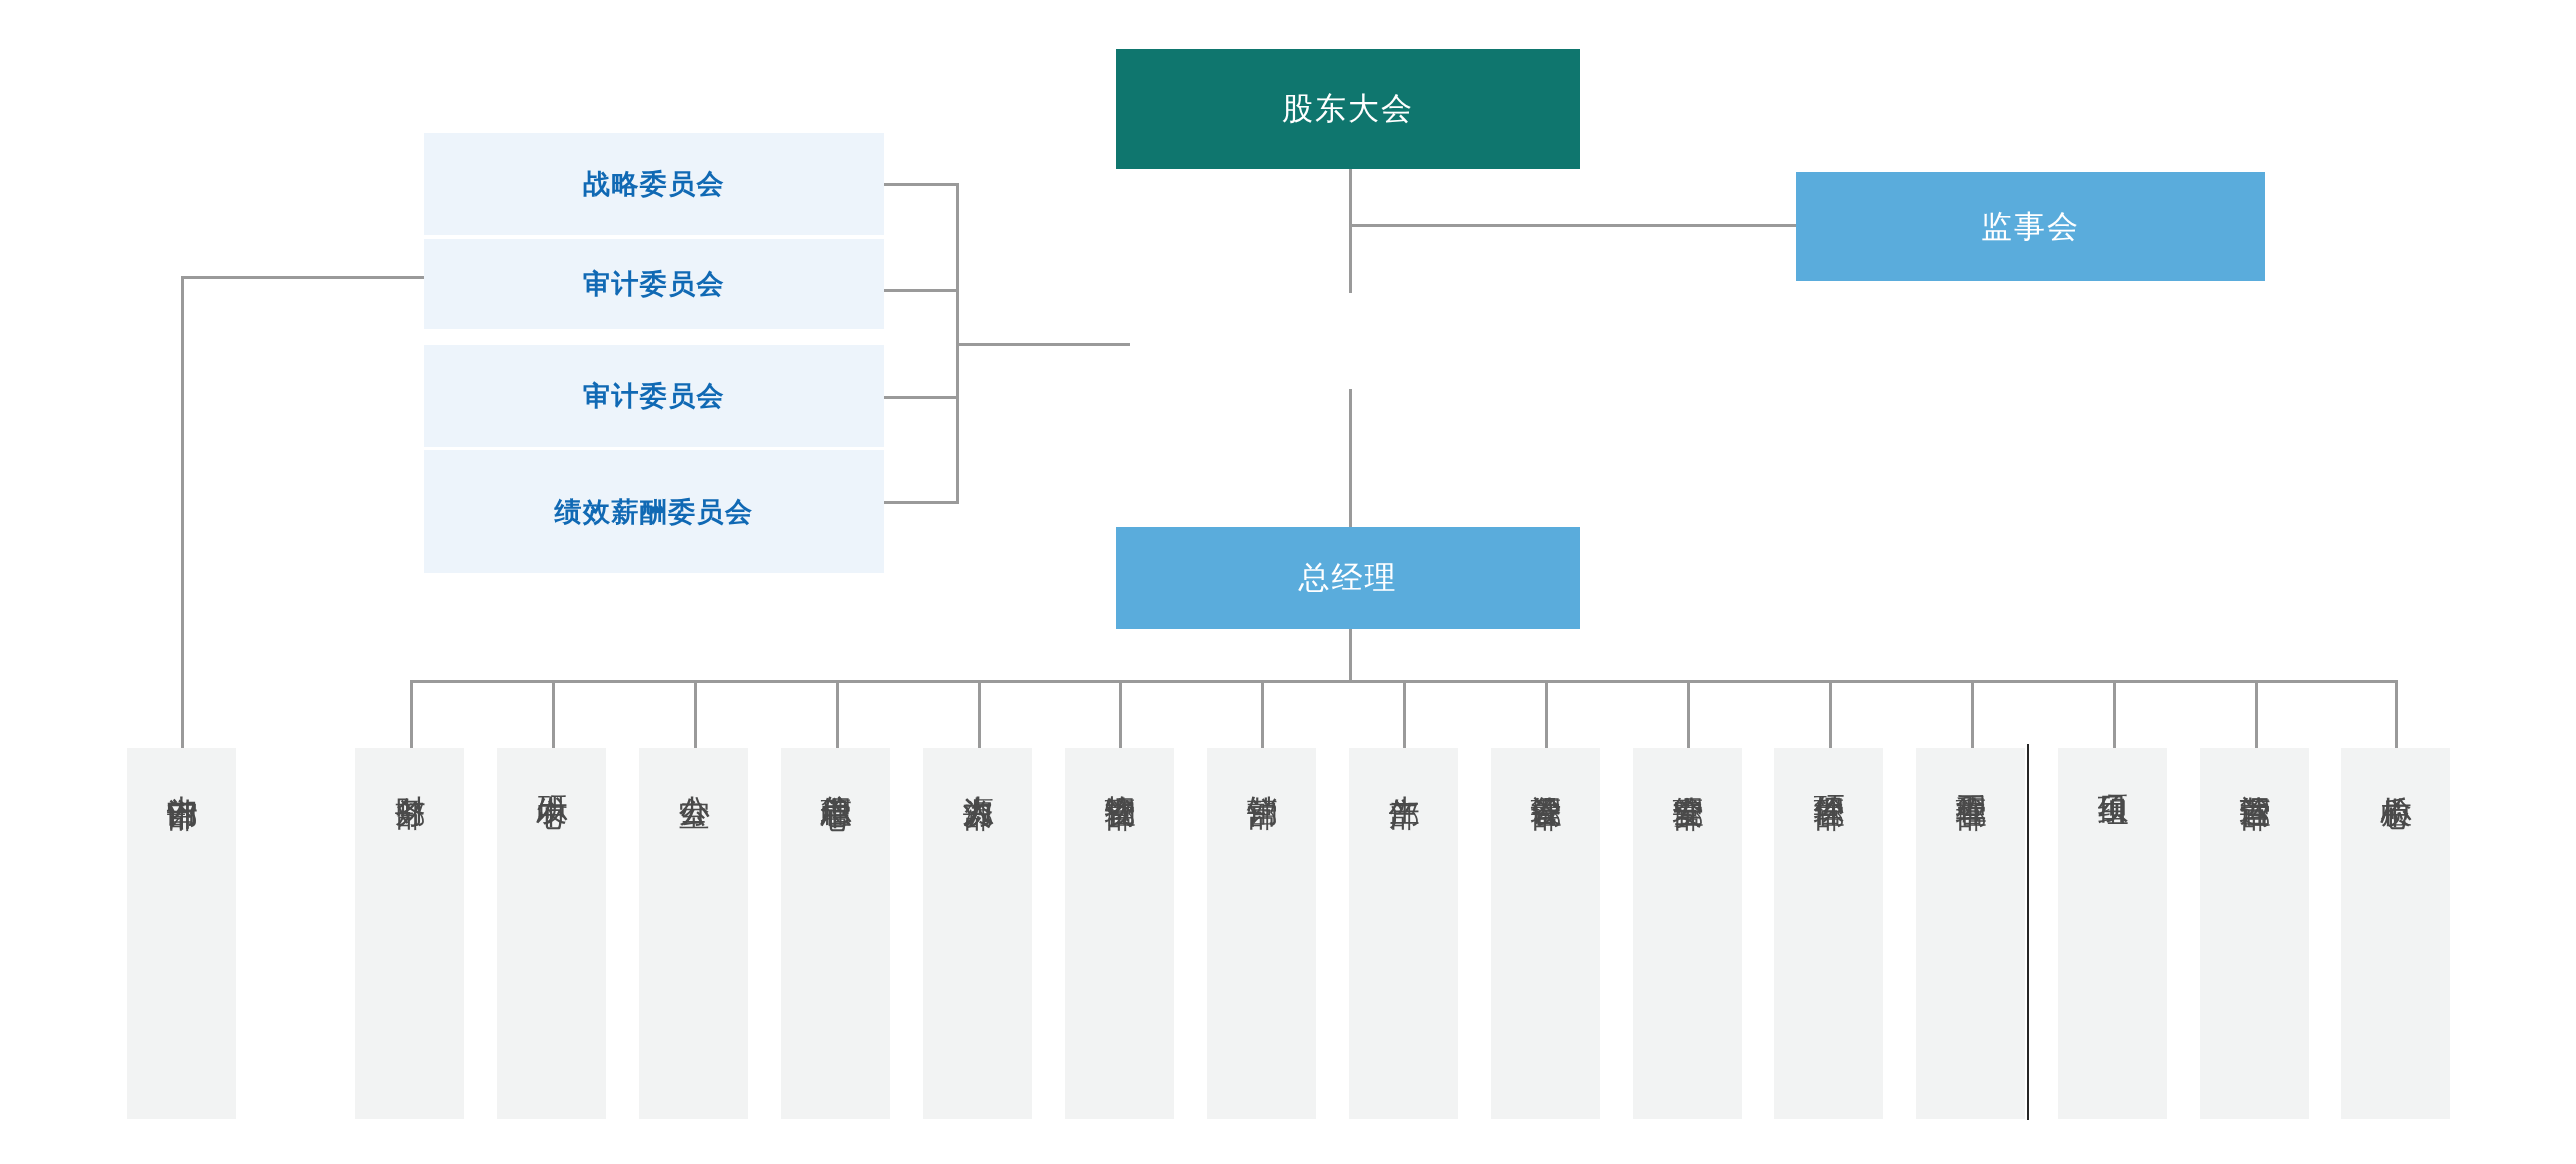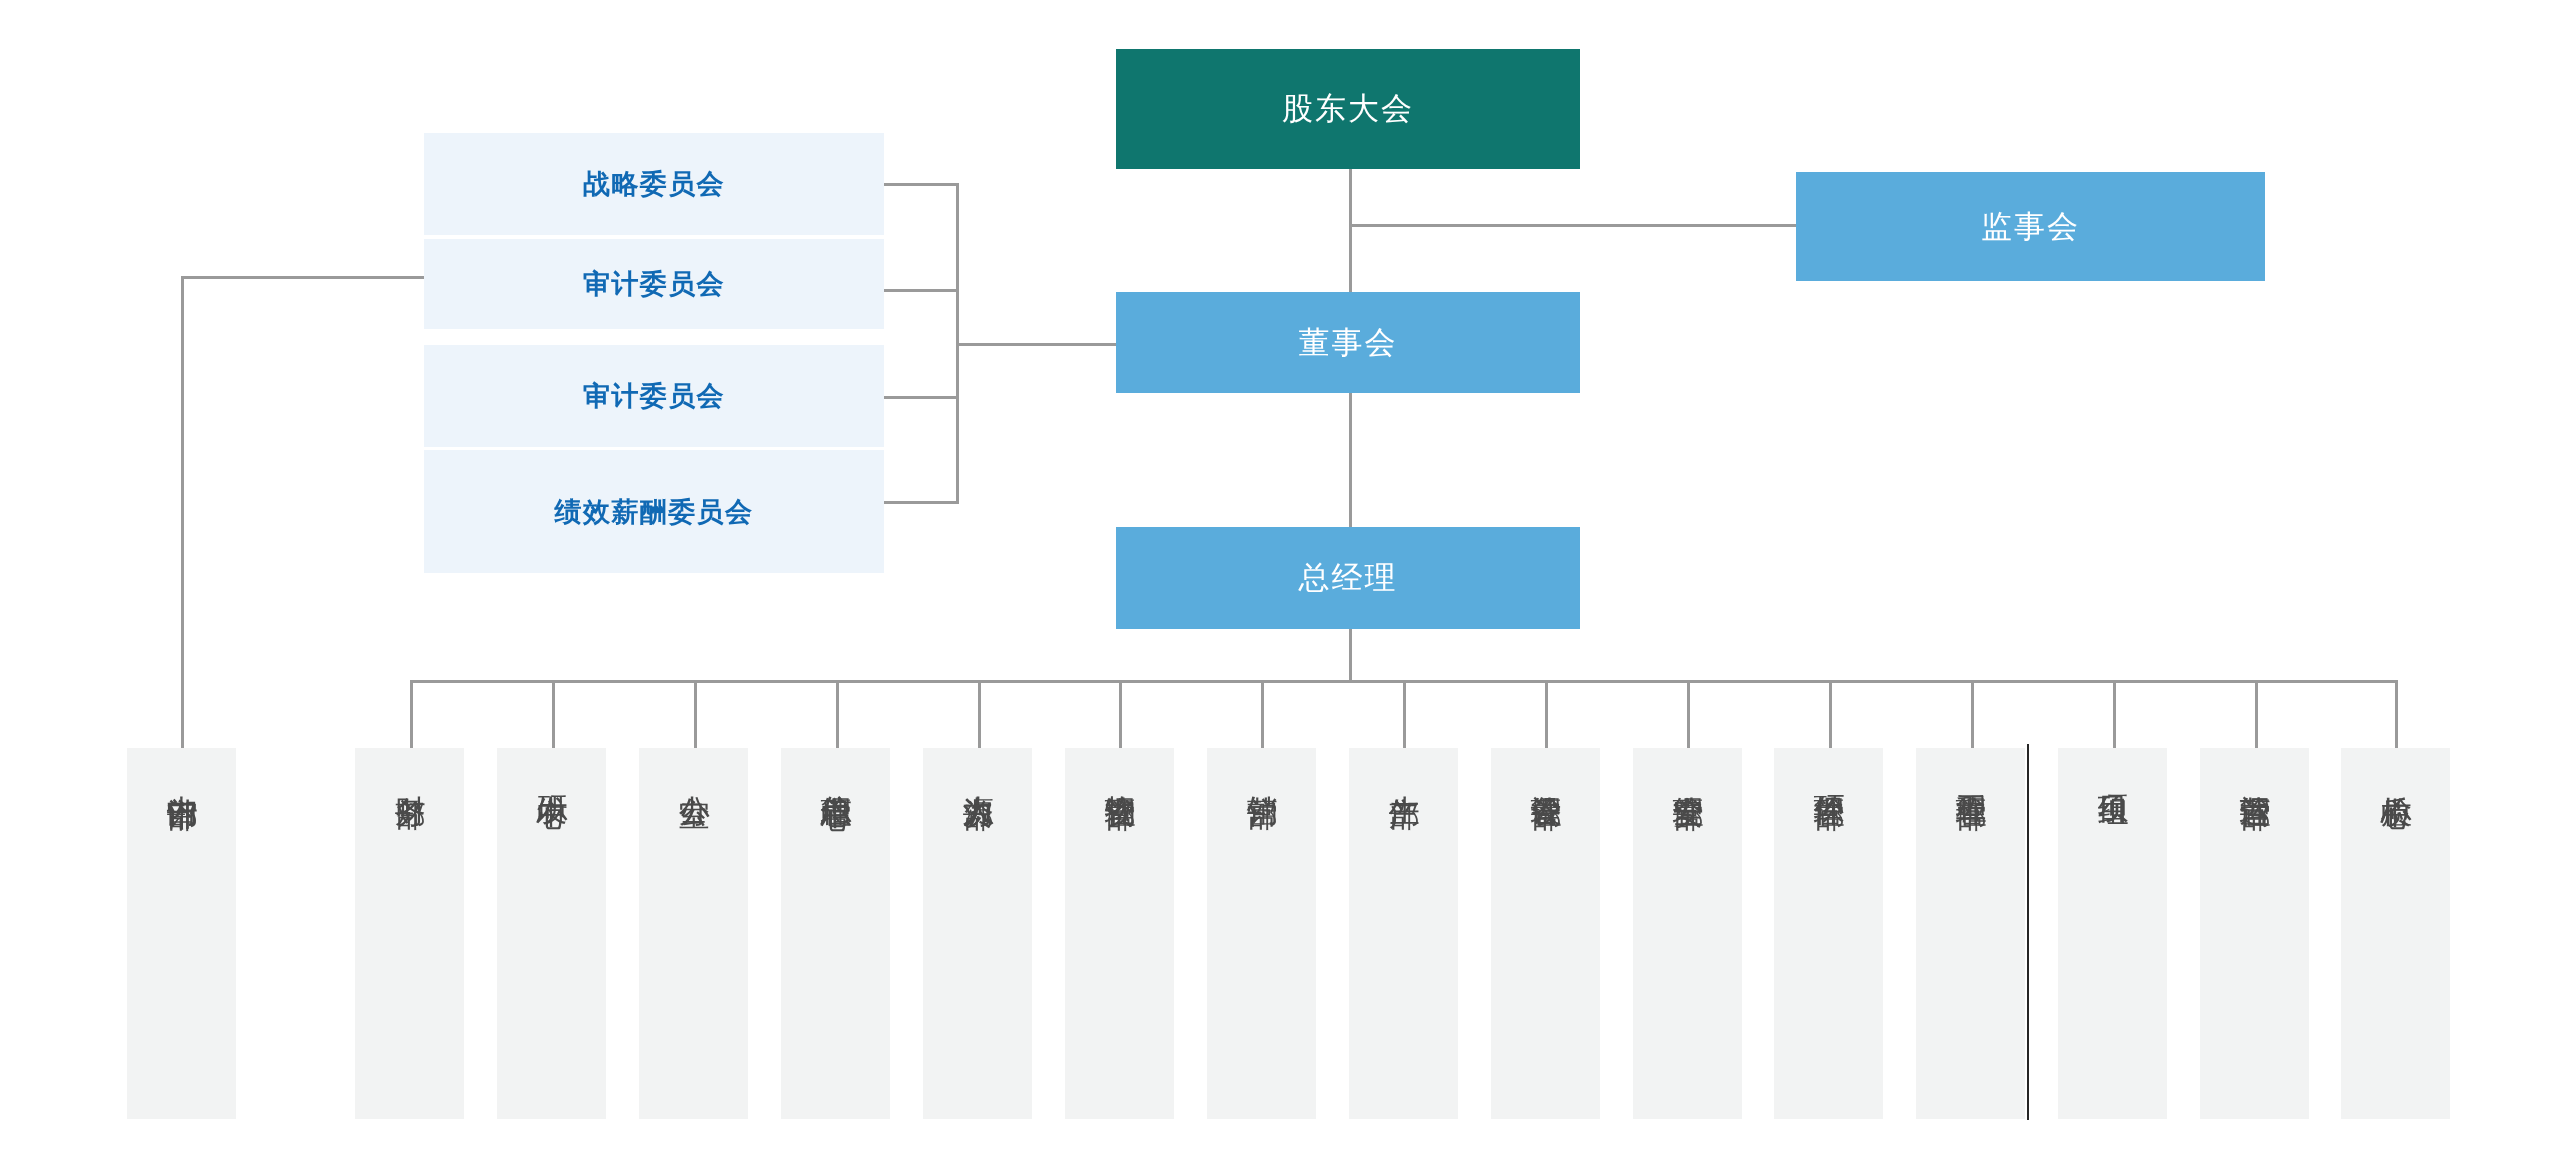--- a/index.html
+++ b/index.html
@@ -122,23 +122,20 @@
   <div class="ln ln-thin" style="left:2027px;top:744px;height:376px;"></div>
 
   <div class="node lvl-top" style="left:1116px;top:49px;width:464px;height:120px;">
     <span>股东大会</span>
   </div>
 
   <div class="node lvl-blue" style="left:1796px;top:172px;width:469px;height:109px;justify-content:center;">
     <span>监事会</span>
   </div>
 
-  <div class="node lvl-blue" style="left:1116px;top:292px;width:464px;height:101px;">
-    <span>董事会</span>
-  </div>
 
   <div class="node lvl-cmt" style="left:424px;top:133px;width:460px;height:102px;">
     <span>战略委员会</span>
   </div>
 
   <div class="node lvl-blue" style="left:1116px;top:527px;width:464px;height:102px;">
     <span>总经理</span>
   </div>
   <div class="node lvl-cmt" style="left:424px;top:239px;width:460px;height:90px;">
     <span>审计委员会</span>

